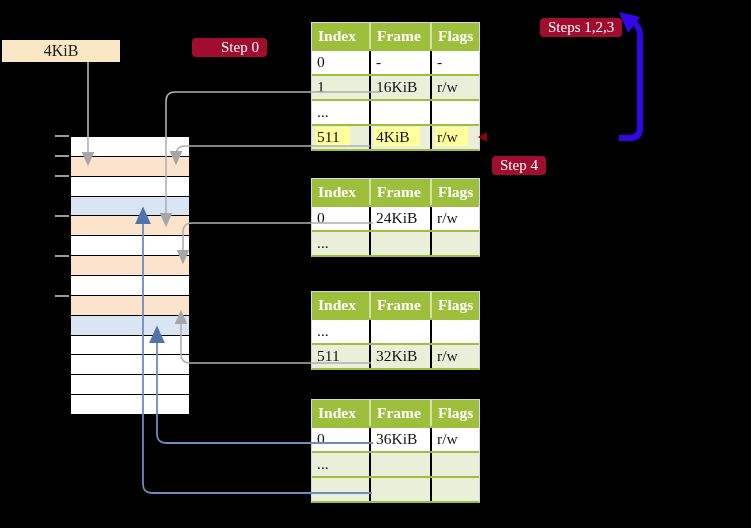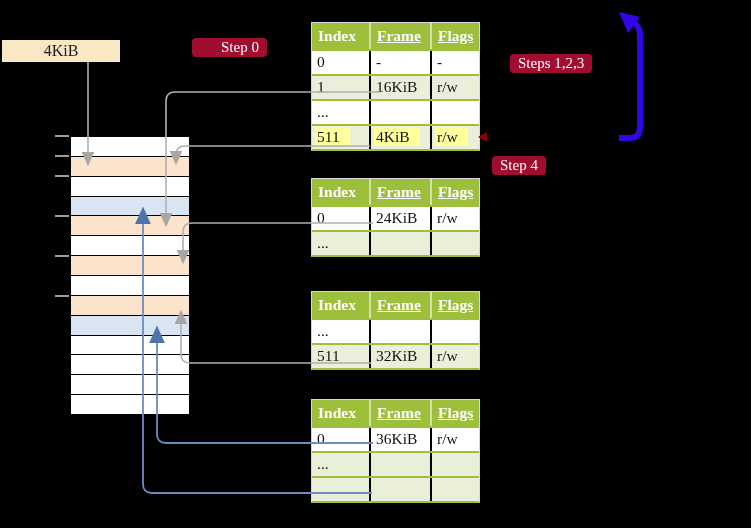--- a/index.html
+++ b/index.html
@@ -18,37 +18,37 @@
   .big{stroke:var(--bigarrow);stroke-width:6;fill:none;}
   .tickline{stroke:var(--tick);stroke-width:2;}
 
   .size-box{position:absolute;left:2px;top:40px;width:118px;height:22px;background:var(--beige);
             color:#1c1c1c;font-size:16px;line-height:22px;text-align:center;z-index:2;}
   .badge{position:absolute;color:#fff;font-size:15px;line-height:19px;padding:0 8px;
          border-radius:4px;z-index:4;white-space:nowrap;}
   .badge.red{background:var(--bred);}
   .badge.blue{background:var(--bblue);}
   #badge-step0{left:192px;top:38px;padding-left:29px;}
-  #badge-steps123{left:510px;top:18px;margin-top:36px;}
+  #badge-steps123{left:540px;top:18px;}
   #badge-steps1234{left:650px;top:19px;}
   #badge-step4{left:492px;top:156px;}
 
   .memcol{position:absolute;left:70px;top:136px;width:120px;height:279px;z-index:1;
           display:flex;flex-direction:column;border:1px solid #000;box-sizing:border-box;}
   .memrow{flex:1;border-bottom:1px solid #000;}
   .memrow:last-child{border-bottom:none;}
   .memrow.white{background:#fff;} .memrow.peach{background:var(--peach);} .memrow.blue{background:var(--lblue);}
 
   .ptable{position:absolute;left:311px;width:167px;z-index:2;background:#fff;
           border:1px solid #d8d8d8;box-sizing:content-box;}
   .thead,.trow{display:grid;grid-template-columns:57px 61px 49px;}
   .thead{background:var(--green);height:26px;}
   .th{color:#fff;font-weight:bold;font-size:15.5px;line-height:26px;padding-left:6px;
       box-sizing:border-box;overflow:hidden;}
-  .th + .th{border-left:2px solid rgba(255,255,255,.55);text-decoration:underline;}
+  .th + .th{border-left:2px solid rgba(255,255,255,.55);}
   .trow{height:25px;border-top:2px solid var(--green);box-sizing:border-box;background:#fff;}
   .trow.shade{background:var(--shade);}
   .ptable{border-bottom:2px solid var(--green);}
   .td{font-size:15.5px;line-height:22px;color:#111;padding-left:5px;box-sizing:border-box;overflow:hidden;}
   .td + .td{border-left:2px solid #000;}
   .txt.hl{background:var(--highlight);padding:1px 10px 1px 2px;margin-left:-2px;}
 </style>
 </head>
 <body>
 

